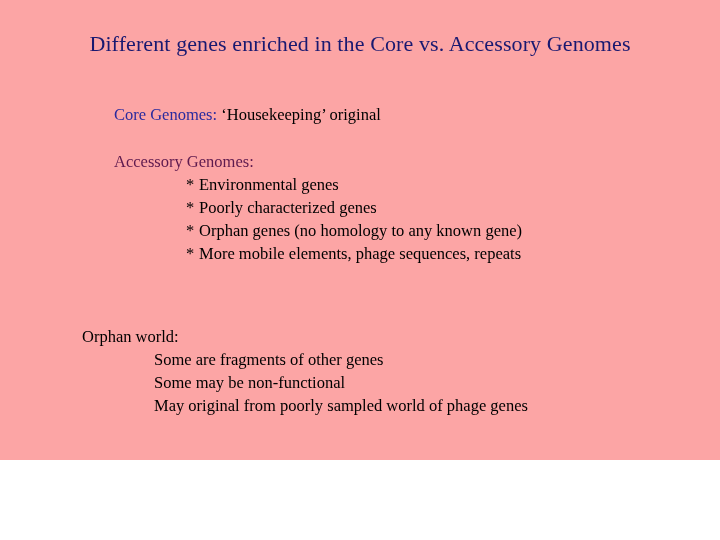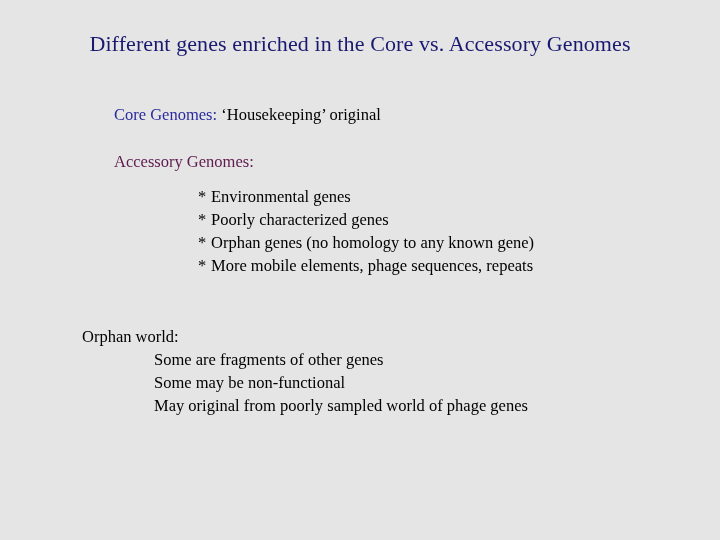--- a/index.html
+++ b/index.html
@@ -11,22 +11,22 @@
     height: 540px;
     background: #ffffff;
     font-family: "Liberation Serif", "DejaVu Serif", serif;
     overflow: hidden;
     position: relative;
   }
 
   .slide {
     position: relative;
     width: 720px;
-    height: 540px;
-    background: #e5e5e5;
+    height: 460px;
+    background: #fca5a5;
   }
 
   
   .slide-title {
     position: absolute;
     left: 0;
     top: 30px;
     width: 720px;
     text-align: center;
     font-size: 22px;
@@ -57,21 +57,21 @@
     top: 150px;
     font-size: 16.5px;
     line-height: 23px;
     color: #000000;
   }
   .accessory-label {
     color: #5e1a4e;
     white-space: nowrap;
   }
   .accessory-items {
-    margin: 12px;
+    margin: 0;
     padding: 0;
     list-style: none;
   }
   .accessory-items li {
     margin-left: 72px;
     white-space: nowrap;
   }
   .bullet-star {
     display: inline-block;
     width: 13px;

